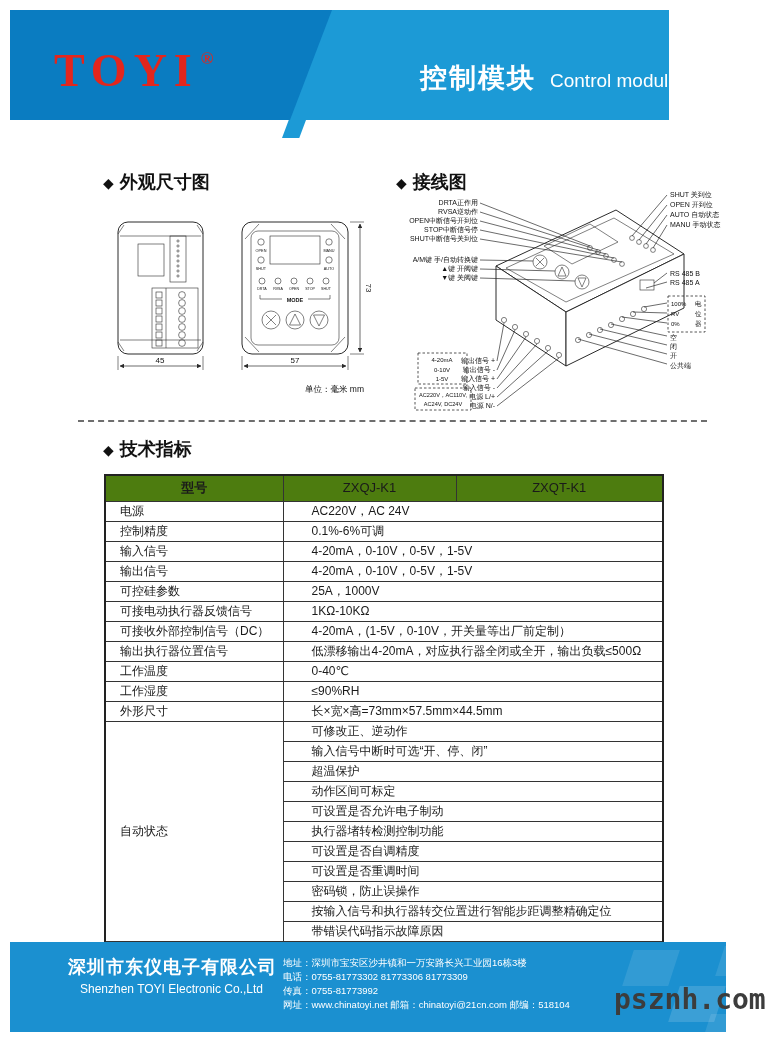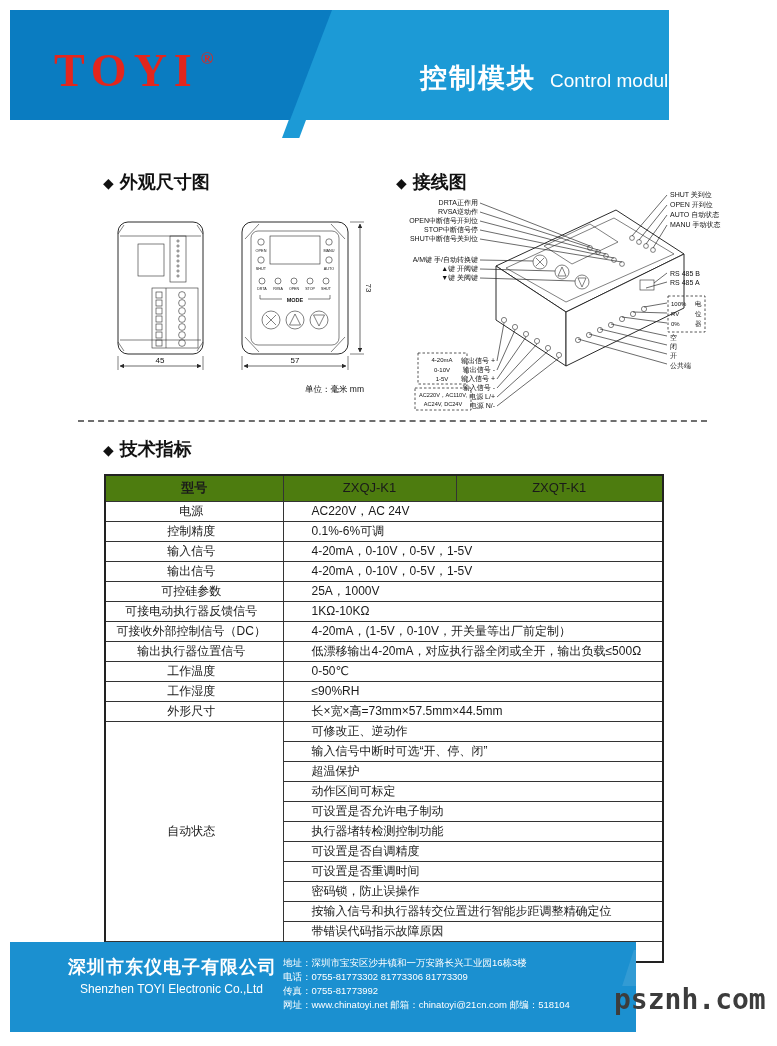--- a/index.html
+++ b/index.html
@@ -42,26 +42,26 @@
   .thin{stroke:#2b2b2b;stroke-width:0.6;fill:none;}
   .dash{stroke:#2b2b2b;stroke-width:0.8;fill:none;stroke-dasharray:2.5 2;}
 
   
   .specs{position:absolute;left:104px;top:474px;width:558px;border-collapse:collapse;
     border:2px solid #222;font-size:12px;table-layout:fixed;}
   .specs th,.specs td{border:1px solid #333;padding:1px 8px;height:17px;line-height:1.15;
     text-align:left;vertical-align:middle;overflow:hidden;white-space:nowrap;}
   .specs thead th{background:#4d7c0f;text-align:center;height:23px;font-size:13px;font-weight:normal;}
   .specs thead th.first{font-weight:bold;}
-  .specs td.lbl{padding-left:2px;text-align:center;}
+  .specs td.lbl{padding-left:14px;}
   .specs td.val{padding-left:28px;}
   .specs td.center{text-align:center;}
 
   
-  .footer{position:absolute;left:10px;top:942px;width:626px;height:90px;background:#1b90d0;overflow:hidden;}
+  .footer{position:absolute;left:10px;top:942px;width:716px;height:90px;background:#1b90d0;overflow:hidden;}
   .footer .deco{position:absolute;background:rgba(255,255,255,0.10);transform:skewX(-18deg);}
   .footer .d1{left:618px;top:8px;width:46px;height:36px;}
   .footer .d2{left:664px;top:44px;width:46px;height:36px;background:rgba(255,255,255,0.14);}
   .footer .d3{left:710px;top:4px;width:46px;height:30px;}
   .footer .d4{left:698px;top:72px;width:52px;height:18px;}
   .company-zh{position:absolute;left:58px;top:13px;color:#fff;font-size:18px;font-weight:bold;letter-spacing:1px;}
   .company-en{position:absolute;left:58px;top:40px;color:#fff;font-size:12px;margin-left:12px;}
   .contact{position:absolute;left:273px;top:14px;color:#fff;font-size:9.5px;line-height:14px;white-space:nowrap;}
   .watermark{position:absolute;left:614px;top:983px;font-family:"DejaVu Sans Mono","Liberation Mono",monospace;
     font-size:28px;font-weight:600;color:#3c3c3c;letter-spacing:0px;z-index:5;}
@@ -373,21 +373,21 @@
       <tr>
           <td class="lbl">可接收外部控制信号（DC）</td>
           <td class="val" colspan="2">4-20mA，(1-5V，0-10V，开关量等出厂前定制）</td>
         </tr>
       <tr>
           <td class="lbl">输出执行器位置信号</td>
           <td class="val" colspan="2">低漂移输出4-20mA，对应执行器全闭或全开，输出负载≤500Ω</td>
         </tr>
       <tr>
           <td class="lbl">工作温度</td>
-          <td class="val" colspan="2">0-50℃</td>
+          <td class="val" colspan="2">0-40℃</td>
         </tr>
       <tr>
           <td class="lbl">工作湿度</td>
           <td class="val" colspan="2">≤90%RH</td>
         </tr>
       <tr>
           <td class="lbl">外形尺寸</td>
           <td class="val" colspan="2">长×宽×高=73mm×57.5mm×44.5mm</td>
         </tr>
       <tr>

